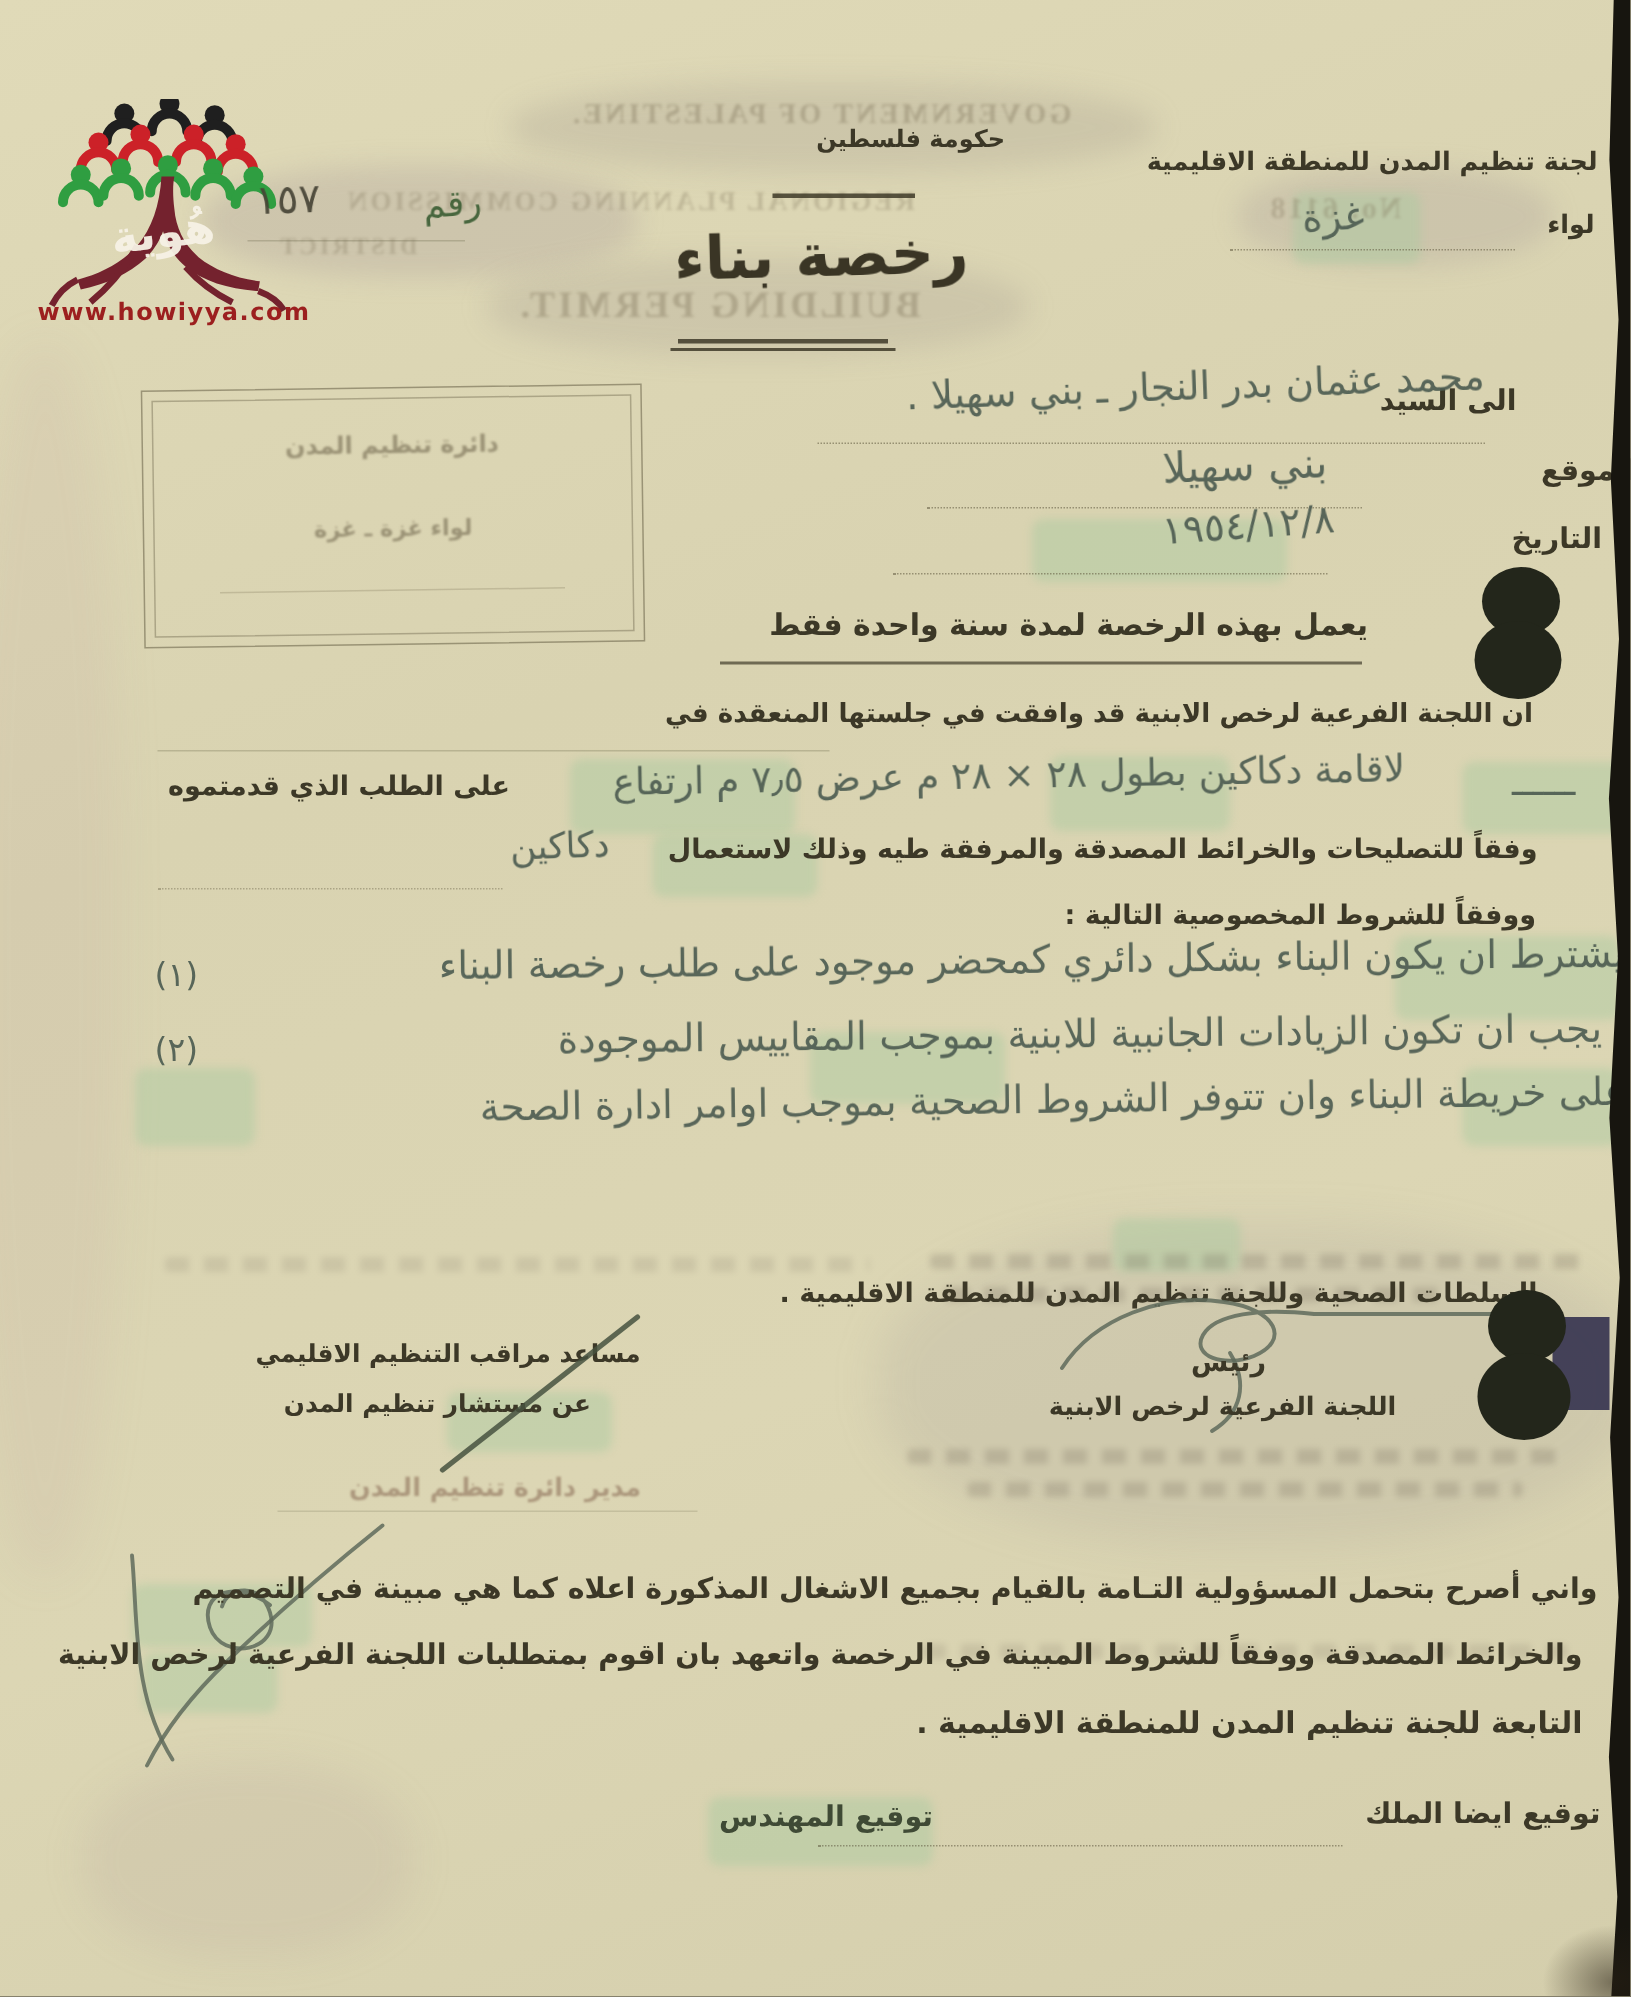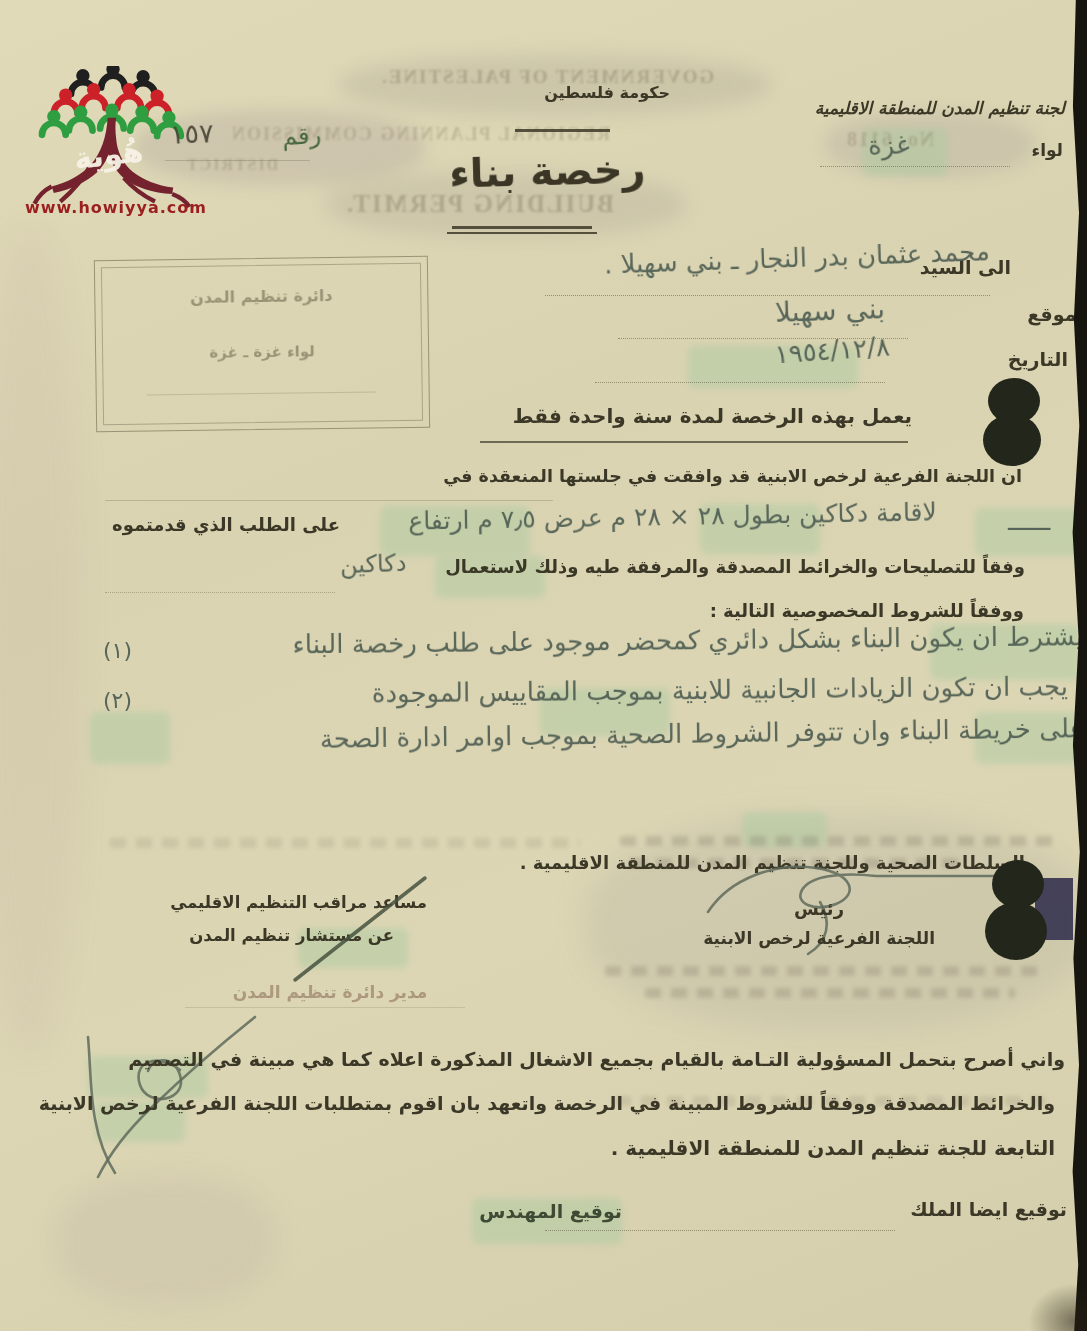--- a/index.html
+++ b/index.html
@@ -115,21 +115,21 @@
       <path d="M70,48 C69,66 64,80 55,91 C46,101 33,108 18,112 L20,118 C36,115 50,108 60,99 C65,94 69,88 71,82 C73,90 78,98 85,104 C96,113 112,118 130,119 L131,113 C116,111 103,106 93,98 C84,90 79,80 78,68 C77,60 77,53 78,48 Z" stroke="none"></path>
       <path d="M18,112 C10,116 5,122 2,128" fill="none" stroke-width="4"></path>
       <path d="M130,119 C138,122 143,126 146,131" fill="none" stroke-width="4"></path>
       <path d="M55,91 C48,104 38,116 26,126" fill="none" stroke-width="4"></path>
       <path d="M85,104 C92,112 102,120 114,126" fill="none" stroke-width="4"></path>
     </g>
     <text x="72" y="92" font-size="28" font-weight="bold" fill="#f7f2e6" opacity=".95" transform="rotate(-7 72 92)" text-anchor="middle" font-family="DejaVu Sans, sans-serif">هُوية</text>
   </svg>
   <div class="abs logo-url" style="left:25px;top:198px;width:190px;font-size:16px;">www.howiyya.com</div>
 
-  <div class="abs print rtl" style="left:785px;top:98px;width:280px;font-size:17px;font-style:italic;">لجنة تنظيم المدن للمنطقة الاقليمية</div>
+  <div class="abs print rtl" style="left:785px;top:98px;width:280px;font-size:17px;">لجنة تنظيم المدن للمنطقة الاقليمية</div>
   <div class="abs print rtl" style="left:1008px;top:140px;width:55px;font-size:17px;">لواء</div>
   <div class="abs hand" style="left:868px;top:130px;font-size:26px;transform:rotate(-3deg);">غزة</div>
   <div class="dotted" style="left:820px;top:166px;width:190px;border-bottom-width:1px;"></div>
 
   <div class="abs print" style="left:470px;top:83px;width:200px;font-size:16px;direction:rtl;">حكومة فلسطين</div>
   <div class="rule" style="left:515px;top:129px;width:95px;height:3px;"></div>
 
   <div class="abs hand hand-green" style="left:282px;top:122px;font-size:24px;transform:rotate(-4deg);">رقم</div>
   <div class="abs hand hand-dark" style="left:170px;top:118px;font-size:27px;transform:rotate(-2deg);letter-spacing:6px;">١٥٧</div>
   <div class="thinline" style="left:165px;top:160px;width:145px;opacity:.5;"></div>
@@ -182,21 +182,21 @@
   <div class="abs hand" style="left:148px;top:676px;width:920px;font-size:26px;direction:rtl;transform:rotate(-.6deg);">يجب ان تكون الزيادات الجانبية للابنية بموجب المقاييس الموجودة</div>
   <div class="abs hand" style="left:100px;top:720px;width:985px;font-size:26px;direction:rtl;transform:rotate(-.8deg);">على خريطة البناء وان تتوفر الشروط الصحية بموجب اوامر ادارة الصحة</div>
 
   <div class="abs print rtl" style="left:610px;top:852px;width:415px;font-size:18px;">السلطات الصحية وللجنة تنظيم المدن للمنطقة الاقليمية .</div>
 
   <svg class="sig-svg" style="left:690px;top:850px;" width="330" height="115" viewBox="0 0 330 115">
     <path d="M18,62 C40,28 86,12 126,18 C162,23 170,44 146,54 C126,62 104,54 112,40 C120,26 150,22 186,26 L305,26"></path>
     <path d="M130,52 C142,72 138,92 118,104"></path>
   </svg>
   <div class="abs print rtl" style="left:782px;top:898px;width:62px;font-size:18px;">رئيس</div>
-  <div class="abs print rtl" style="left:695px;top:928px;width:240px;font-size:17px;">اللجنة الفرعية لرخص الابنية</div>
+  <div class="abs print rtl" style="left:695px;top:928px;width:240px;font-size:17px;text-align:center;">اللجنة الفرعية لرخص الابنية</div>
 
   <div class="abs" style="left:1035px;top:878px;width:38px;height:62px;background:#34324f;opacity:.9;"></div>
   <div class="blob" style="left:992px;top:860px;width:52px;height:48px;"></div>
   <div class="blob" style="left:985px;top:902px;width:62px;height:58px;"></div>
 
   <div class="abs print rtl" style="left:185px;top:893px;width:242px;font-size:16.5px;">مساعد مراقب التنظيم الاقليمي</div>
   <div class="abs print rtl" style="left:222px;top:926px;width:172px;font-size:16.5px;">عن مستشار تنظيم المدن</div>
   <svg class="sig-svg" style="left:285px;top:868px;" width="150" height="120" viewBox="0 0 150 120">
     <line x1="10" y1="112" x2="140" y2="10" style="stroke:#46523f;stroke-width:3.5;"></line>
   </svg>

